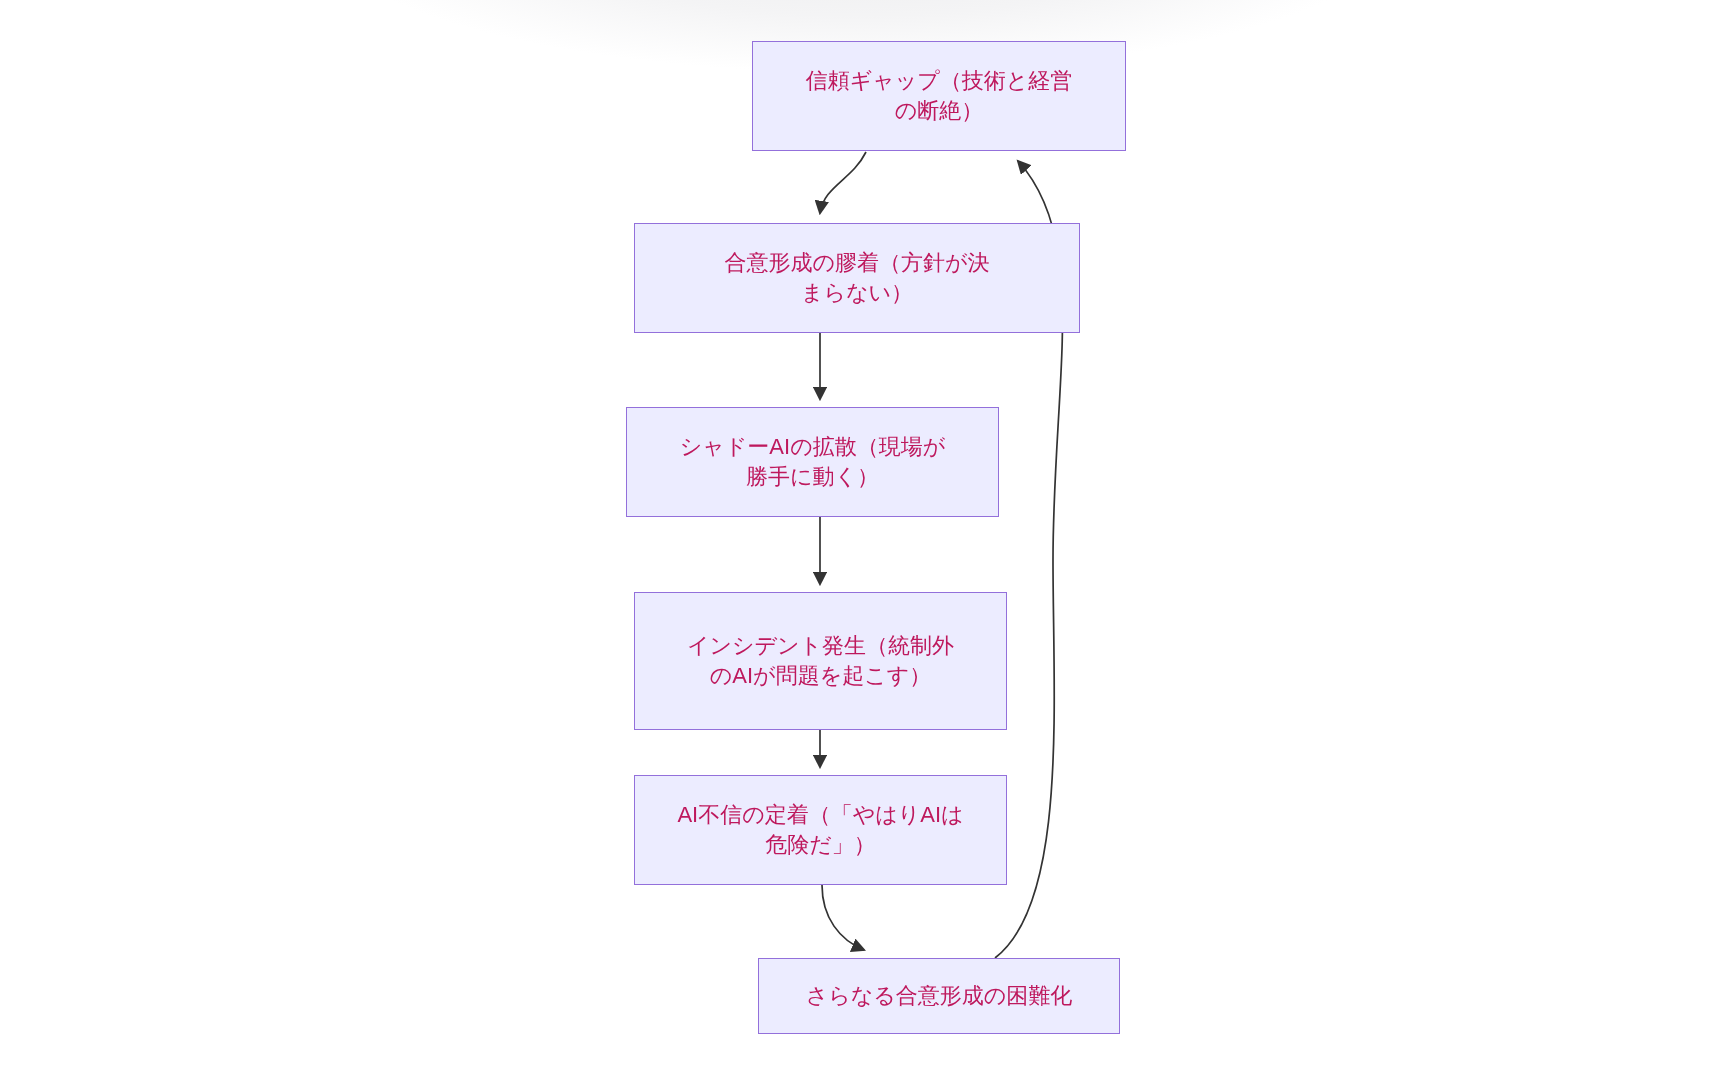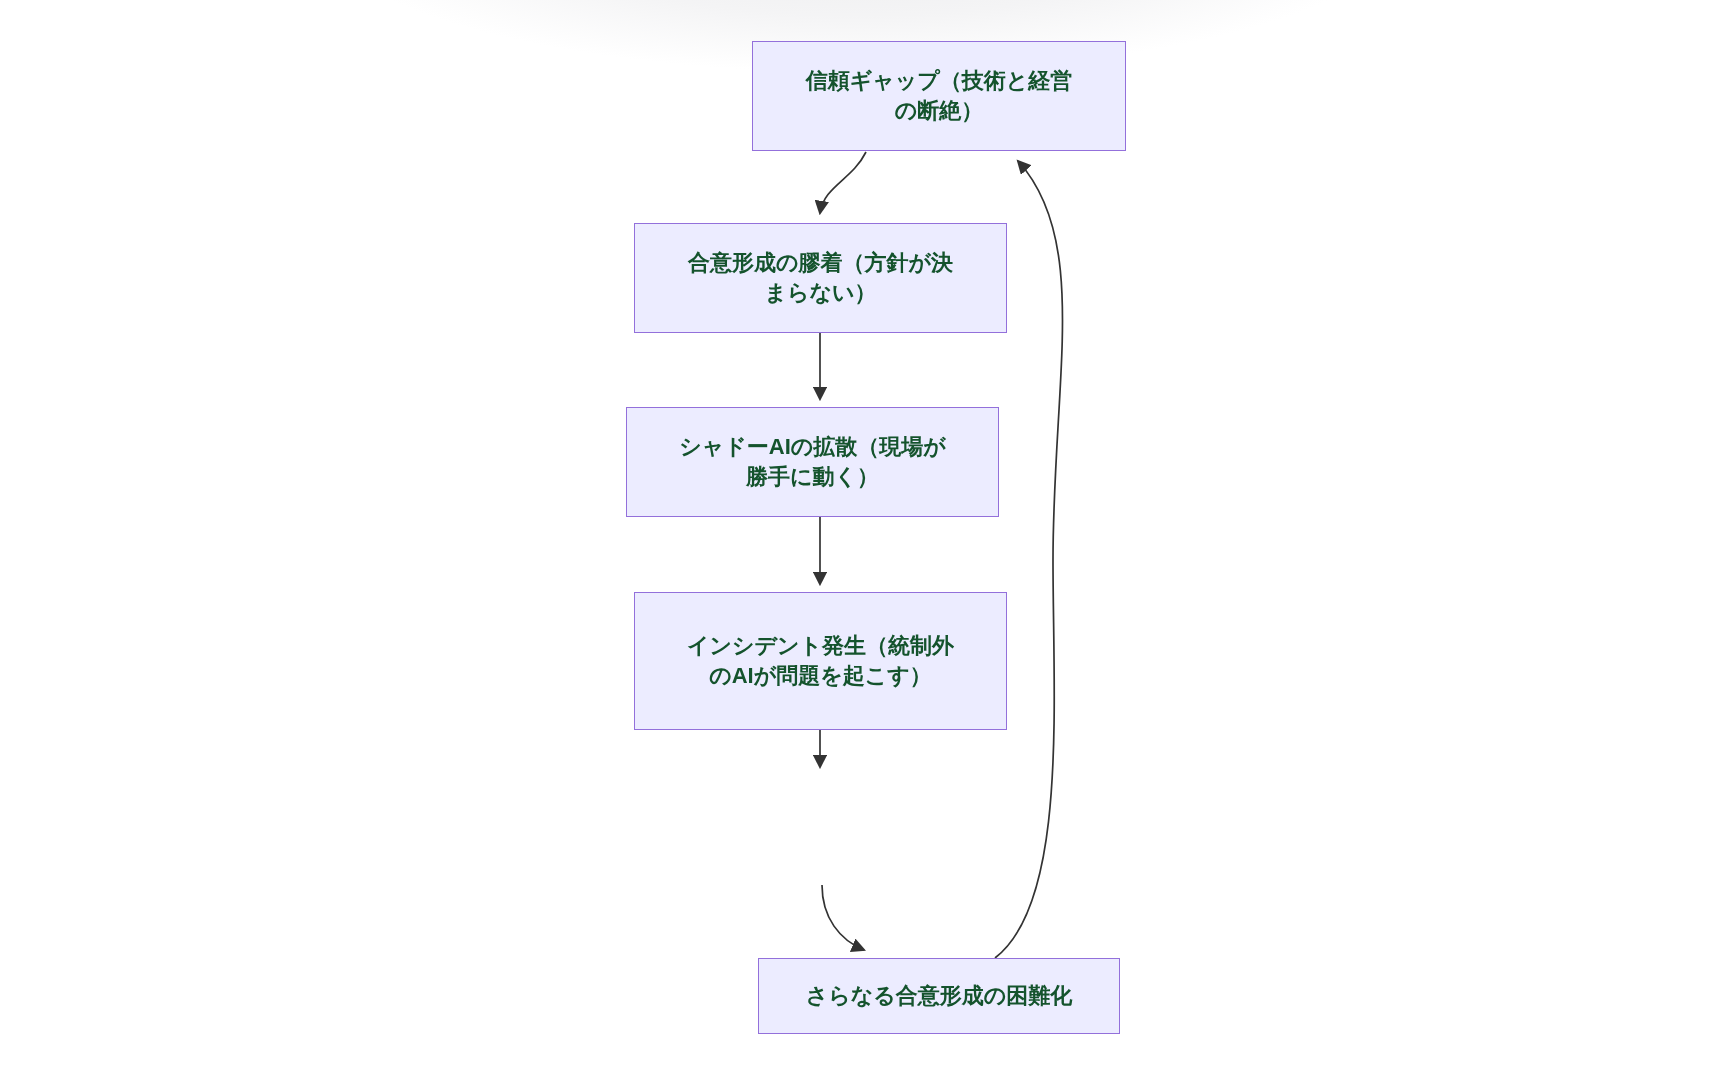--- a/index.html
+++ b/index.html
@@ -36,24 +36,23 @@
     background:#ECECFF;
     border:1.5px solid #9370DB;
     display:flex;
     align-items:center;
     justify-content:center;
     text-align:center;
   }
   .node-label{
     display:block;
     white-space:pre-line;
-    color:#14532d;
+    color:#be185d;
     font-size:22px;
     line-height:30px;
-    font-weight:bold;
   }
 </style>
 </head>
 <body>
 
 <div id="canvas">
 
   <div id="bg-glow"></div>
 
   <svg class="edge-layer" viewBox="0 0 1726 1074" xmlns="http://www.w3.org/2000/svg">
@@ -68,33 +67,37 @@
     <path class="edge-path" d="M 820 702 L 820 767" marker-end="url(#arrowhead)"></path>
     <path class="edge-path" d="M 822 885 C 822 918, 840 940, 864 950" marker-end="url(#arrowhead)"></path>
     <path class="edge-path" d="M 995 958 C 1068 902, 1053 700, 1053 560 C 1053 380, 1090 240, 1018 161" marker-end="url(#arrowhead)"></path>
   </svg>
 
   <div class="node" style="left:752px; top:41px; width:374px; height:110px;">
     <span class="node-label">信頼ギャップ（技術と経営
 の断絶）</span>
   </div>
 
-  <div class="node" style="left:634px; top:223px; width:373px; height:110px;">
+  <div class="node" style="left:634px; top:223px; width:446px; height:110px;">
     <span class="node-label">合意形成の膠着（方針が決
 まらない）</span>
   </div>
 
   <div class="node" style="left:626px; top:407px; width:373px; height:110px;">
     <span class="node-label">シャドーAIの拡散（現場が
 勝手に動く）</span>
   </div>
 
   <div class="node" style="left:634px; top:592px; width:373px; height:138px;">
     <span class="node-label">インシデント発生（統制外
 のAIが問題を起こす）</span>
   </div>
 
+  <div class="node" style="left:634px; top:775px; width:373px; height:110px;">
+    <span class="node-label">AI不信の定着（「やはりAIは
+危険だ」）</span>
+  </div>
 
   <div class="node" style="left:758px; top:958px; width:362px; height:76px;">
     <span class="node-label">さらなる合意形成の困難化</span>
   </div>
 
 </div>
 
 </body></html>

